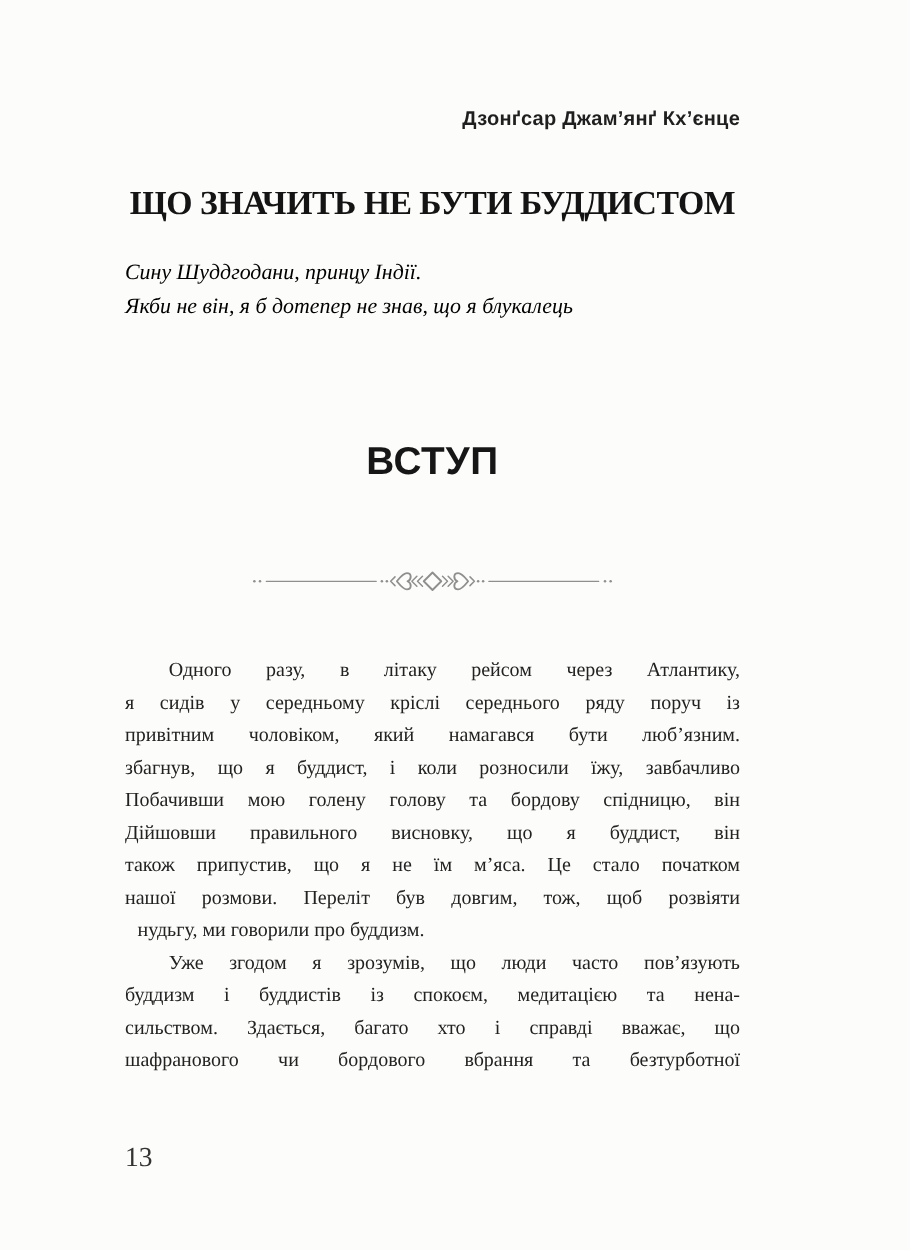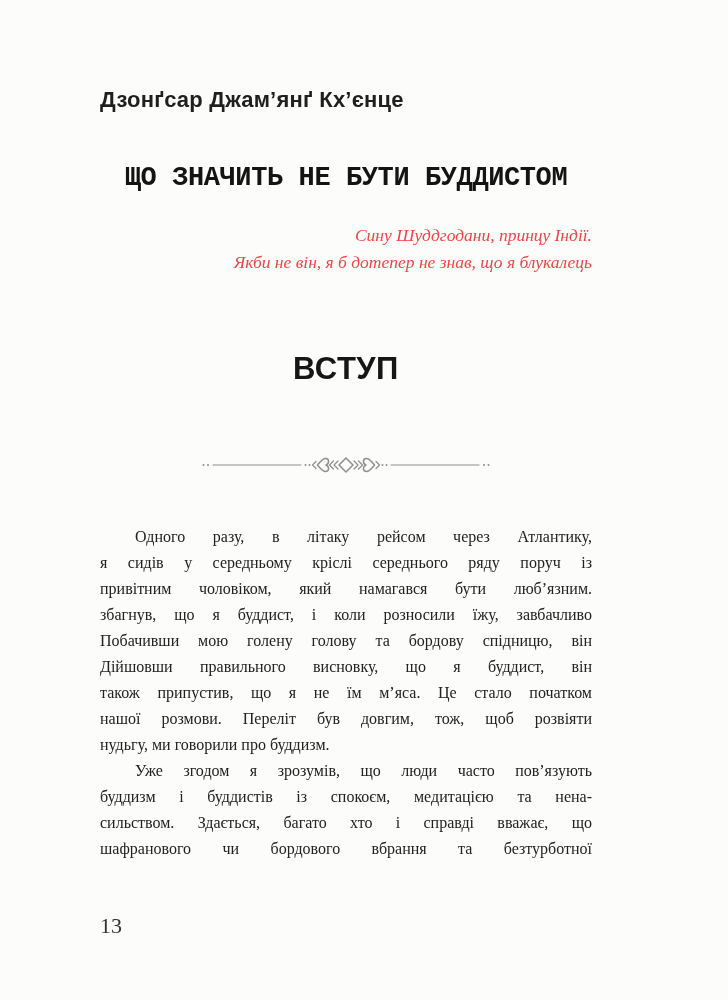--- a/index.html
+++ b/index.html
@@ -8,45 +8,45 @@
     width:728px; height:1000px;
     background:#fcfcfa;
     font-family:"Liberation Serif", serif;
     color:#262626;
     overflow:hidden;
   }
   .column { position:absolute; left:100px; width:492px; }
 
   .author {
     top:87px;
-    text-align:left;
+    text-align:right;
     font-family:"Liberation Sans", sans-serif;
     font-weight:bold;
-    font-size:22px;
+    font-size:16px;
     letter-spacing:0.2px;
     color:#1f1f1f;
   }
   .book-title {
-    top:163px;
+    top:147px;
     text-align:center;
-    font-family:Liberation Mono, monospace;
+    font-family:Liberation Serif, serif;
     font-weight:bold;
     font-size:27px;
     letter-spacing:-0.4px;
     white-space:nowrap;
     color:#141414;
   }
   .dedication {
-    top:222px;
-    text-align:right;
+    top:204px;
+    text-align:left;
     padding-right:12px;
     font-style:italic;
     font-size:17.5px;
     line-height:27px;
-    color:#ef4444;
+    color:#000000;
   }
   .chapter-title {
     top:351px;
     text-align:center;
     font-family:Liberation Sans, sans-serif;
     font-weight:bold;
     font-size:31px;
     letter-spacing:0.5px;
     color:#161616;
   }
@@ -55,21 +55,21 @@
     display:flex;
     justify-content:center;
   }
   .body-text {
     top:524px;
     font-size:16px;
     line-height:26px;
     color:#222222;
   }
   .line { text-align:justify; text-align-last:justify; }
-  .line.last { text-align-last:left; }
+  .line.last { text-align-last:left;margin-left:10px; }
   .line.indent { text-indent:35px; }
 
   .page-number {
     top:913px;
     text-align:left;
     font-size:22px;
     color:#333333;
   }
 </style>
 </head>

